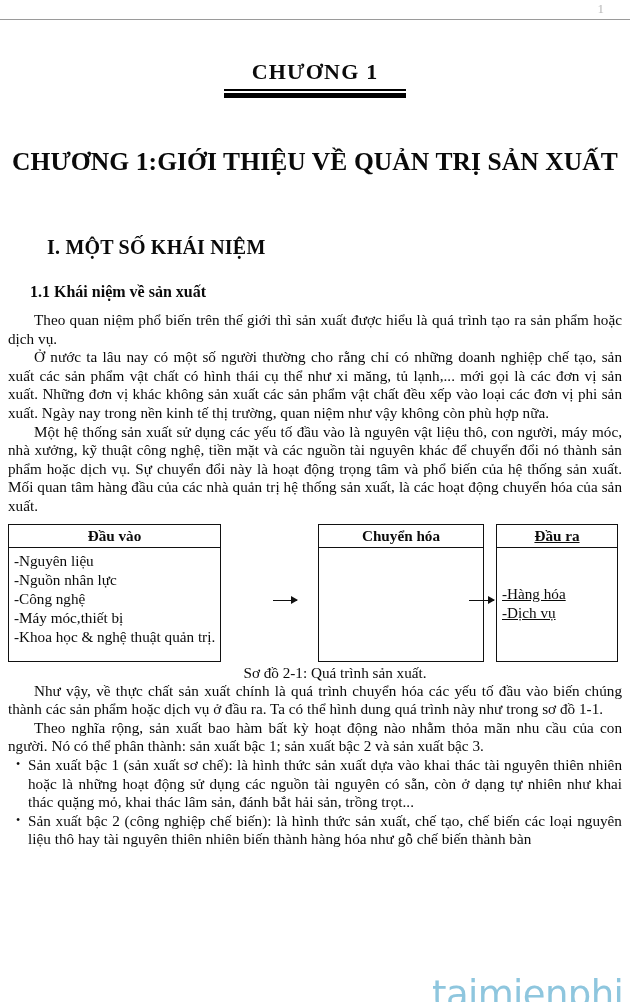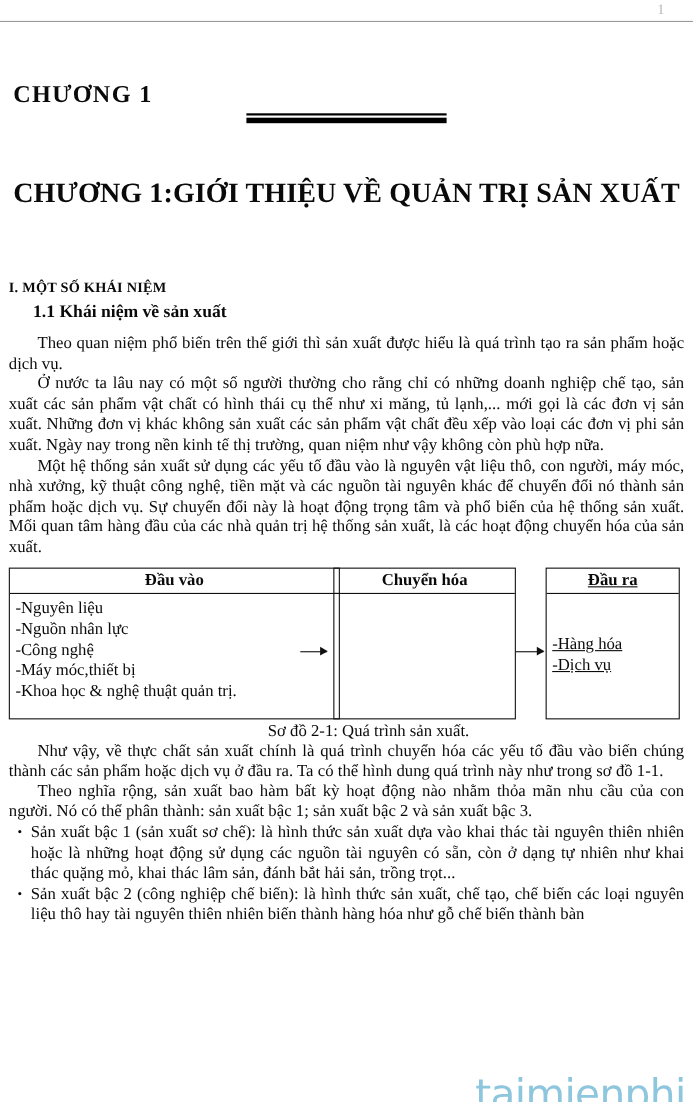--- a/index.html
+++ b/index.html
@@ -51,21 +51,22 @@
   
   .content {
     position: absolute;
     top: 28px;
     left: 8px;
     width: 614px;
   }
 
   
   .chapter-banner {
-    margin-top: 45px;
+    text-align: center;
+    margin-top: 31px;
   }
   .chapter-banner-text {
     display: inline-block;
     font-weight: bold;
     font-size: 22px;
     letter-spacing: 1.2px;
     line-height: 26px;
     padding: 0 4px;
   }
   .chapter-banner-rules {
@@ -90,25 +91,27 @@
     font-size: 25.5px;
     line-height: 34px;
     letter-spacing: 0.1px;
     padding: 0 4px;
   }
 
   
   .section-heading {
     margin-top: 56px;
     font-weight: bold;
-    font-size: 13px;
+    font-size: 20px;
     line-height: 24px;
     letter-spacing: 0.2px;
+    margin-left: 39px;
   }
   .subsection-heading {
+    margin-top: 22px;
     margin-left: 22px;
     font-weight: bold;
     font-size: 16px;
     line-height: 21px;
   }
 
   
   p.body-text {
     margin: 0;
     font-size: 15.2px;
@@ -139,22 +142,22 @@
     margin-top: 8px;
   }
   .dbox {
     position: absolute;
     top: 0;
     border: 1.4px solid #111;
     box-sizing: border-box;
     height: 138px;
     background: transparent;
   }
-  .dbox-1 { left: 0px;   width: 301px; }
-  .dbox-2 { left: 295px; width: 166px; }
+  .dbox-1 { left: 0px;   width: 213px; }
+  .dbox-2 { left: 310px; width: 166px; }
   .dbox-3 { left: 488px; width: 122px; text-decoration: underline; }
 
   .dbox-title {
     text-align: center;
     font-weight: bold;
     font-size: 15.2px;
     line-height: 20px;
     padding: 1px 0 1px 0;
     border-bottom: 1.2px solid #111;
   }

